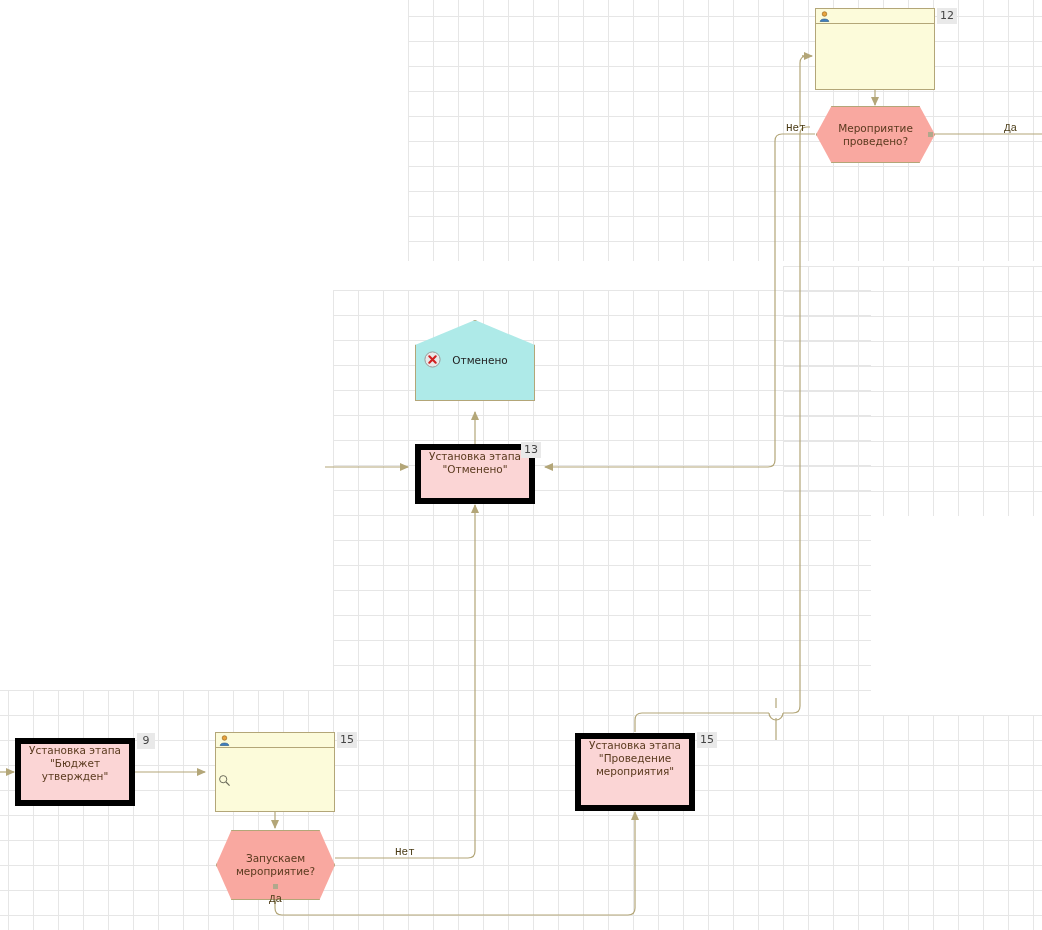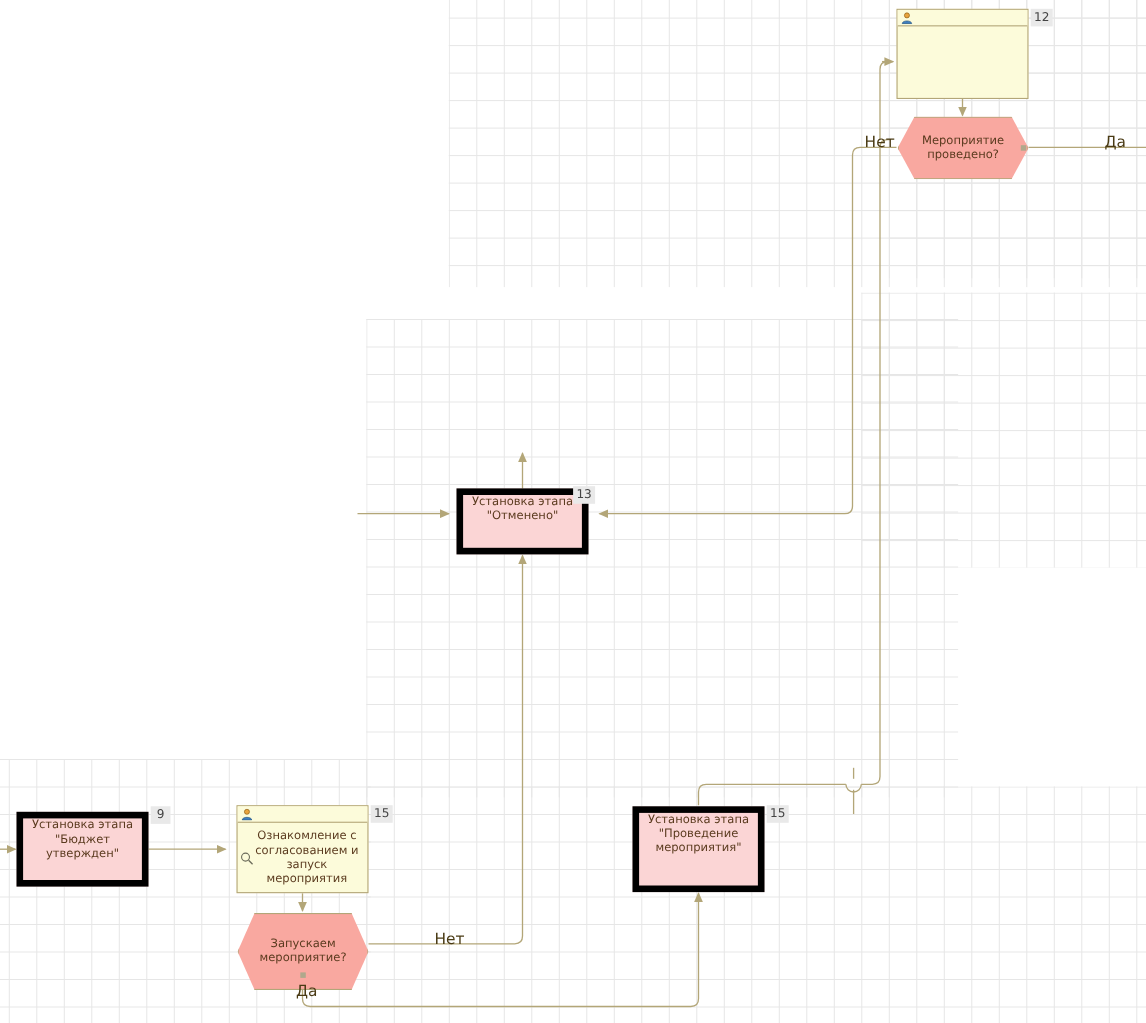--- a/index.html
+++ b/index.html
@@ -116,24 +116,25 @@
     clip-path: polygon(0% 31%, 50% 0%, 100% 31%, 100% 100%, 0% 100%);
     display: flex;
     align-items: center;
     justify-content: center;
     box-sizing: border-box;
   }
   .terminal .node-label { color: #222; font-size: 10.5px; }
   
   .edge-label {
     position: absolute;
-    font-size: 14px;
+    font-size: 11px;
     color: #4a3b15;
     background: transparent;
     white-space: nowrap;
+    font-family: Liberation Mono, monospace;
   }
   
   .icon {
     display: inline-block;
     line-height: 0;
   }
   .anchor-dot {
     position: absolute;
     width: 5px; height: 5px;
     background: #b0a88c;
@@ -212,24 +213,20 @@
           </svg>
         </span>
       </div>
       <div class="body">
         <span class="icon" style="position:absolute; left:2px; top:26px;">
           <svg width="13" height="13" viewBox="0 0 13 13">
             <circle cx="5.2" cy="5.2" r="3.6" fill="none" stroke="#6b6b5a" stroke-width="1"></circle>
             <line x1="8" y1="8" x2="11.6" y2="11.6" stroke="#6b6b5a" stroke-width="1.2"></line>
           </svg>
         </span>
-        <span class="node-label" style="padding-left:12px;">Ознакомление с
-согласованием и
-запуск
-мероприятия</span>
       </div>
     </div>
     <span class="num-tag" style="left:122px; top:0px;">15</span>
   </div>
 
   <div class="decision" style="left:216px; top:830px; width:119px; height:70px;">
     <span class="node-label">Запускаем
 мероприятие?</span>
   </div>
   <div class="anchor-dot" style="left:273px; top:884px;"></div>
@@ -264,19 +261,28 @@
   <div class="anchor-dot" style="left:928px; top:132px;"></div>
 
   <div class="node action-node" style="left:415px; top:444px; width:120px; height:60px;">
     <div class="node-box" style="width:120px; height:60px;">
       <span class="node-label">Установка этапа
 "Отменено"</span>
     </div>
     <span class="num-tag" style="left:106px; top:-2px;">13</span>
   </div>
 
+  <div class="terminal" style="left:415px; top:320px; width:120px; height:81px;">
+    <span class="icon" style="position:absolute; left:8px; top:30px;">
+      <svg width="17" height="17" viewBox="0 0 17 17">
+        <circle cx="8.5" cy="8.5" r="7.6" fill="#e8e8e8" stroke="#9a9a9a" stroke-width="1"></circle>
+        <path d="M5.3,5.3 L11.7,11.7 M11.7,5.3 L5.3,11.7" stroke="#d02020" stroke-width="2.1" stroke-linecap="round"></path>
+      </svg>
+    </span>
+    <span class="node-label" style="padding-left:14px;">Отменено</span>
+  </div>
 
   <div class="edge-label" style="left:395px; top:846px;">Нет</div>
   <div class="edge-label" style="left:269px; top:893px;">Да</div>
   <div class="edge-label" style="left:786px; top:122px;">Нет</div>
   <div class="edge-label" style="left:1004px; top:122px;">Да</div>
 
 </div>
 
 </body></html>

